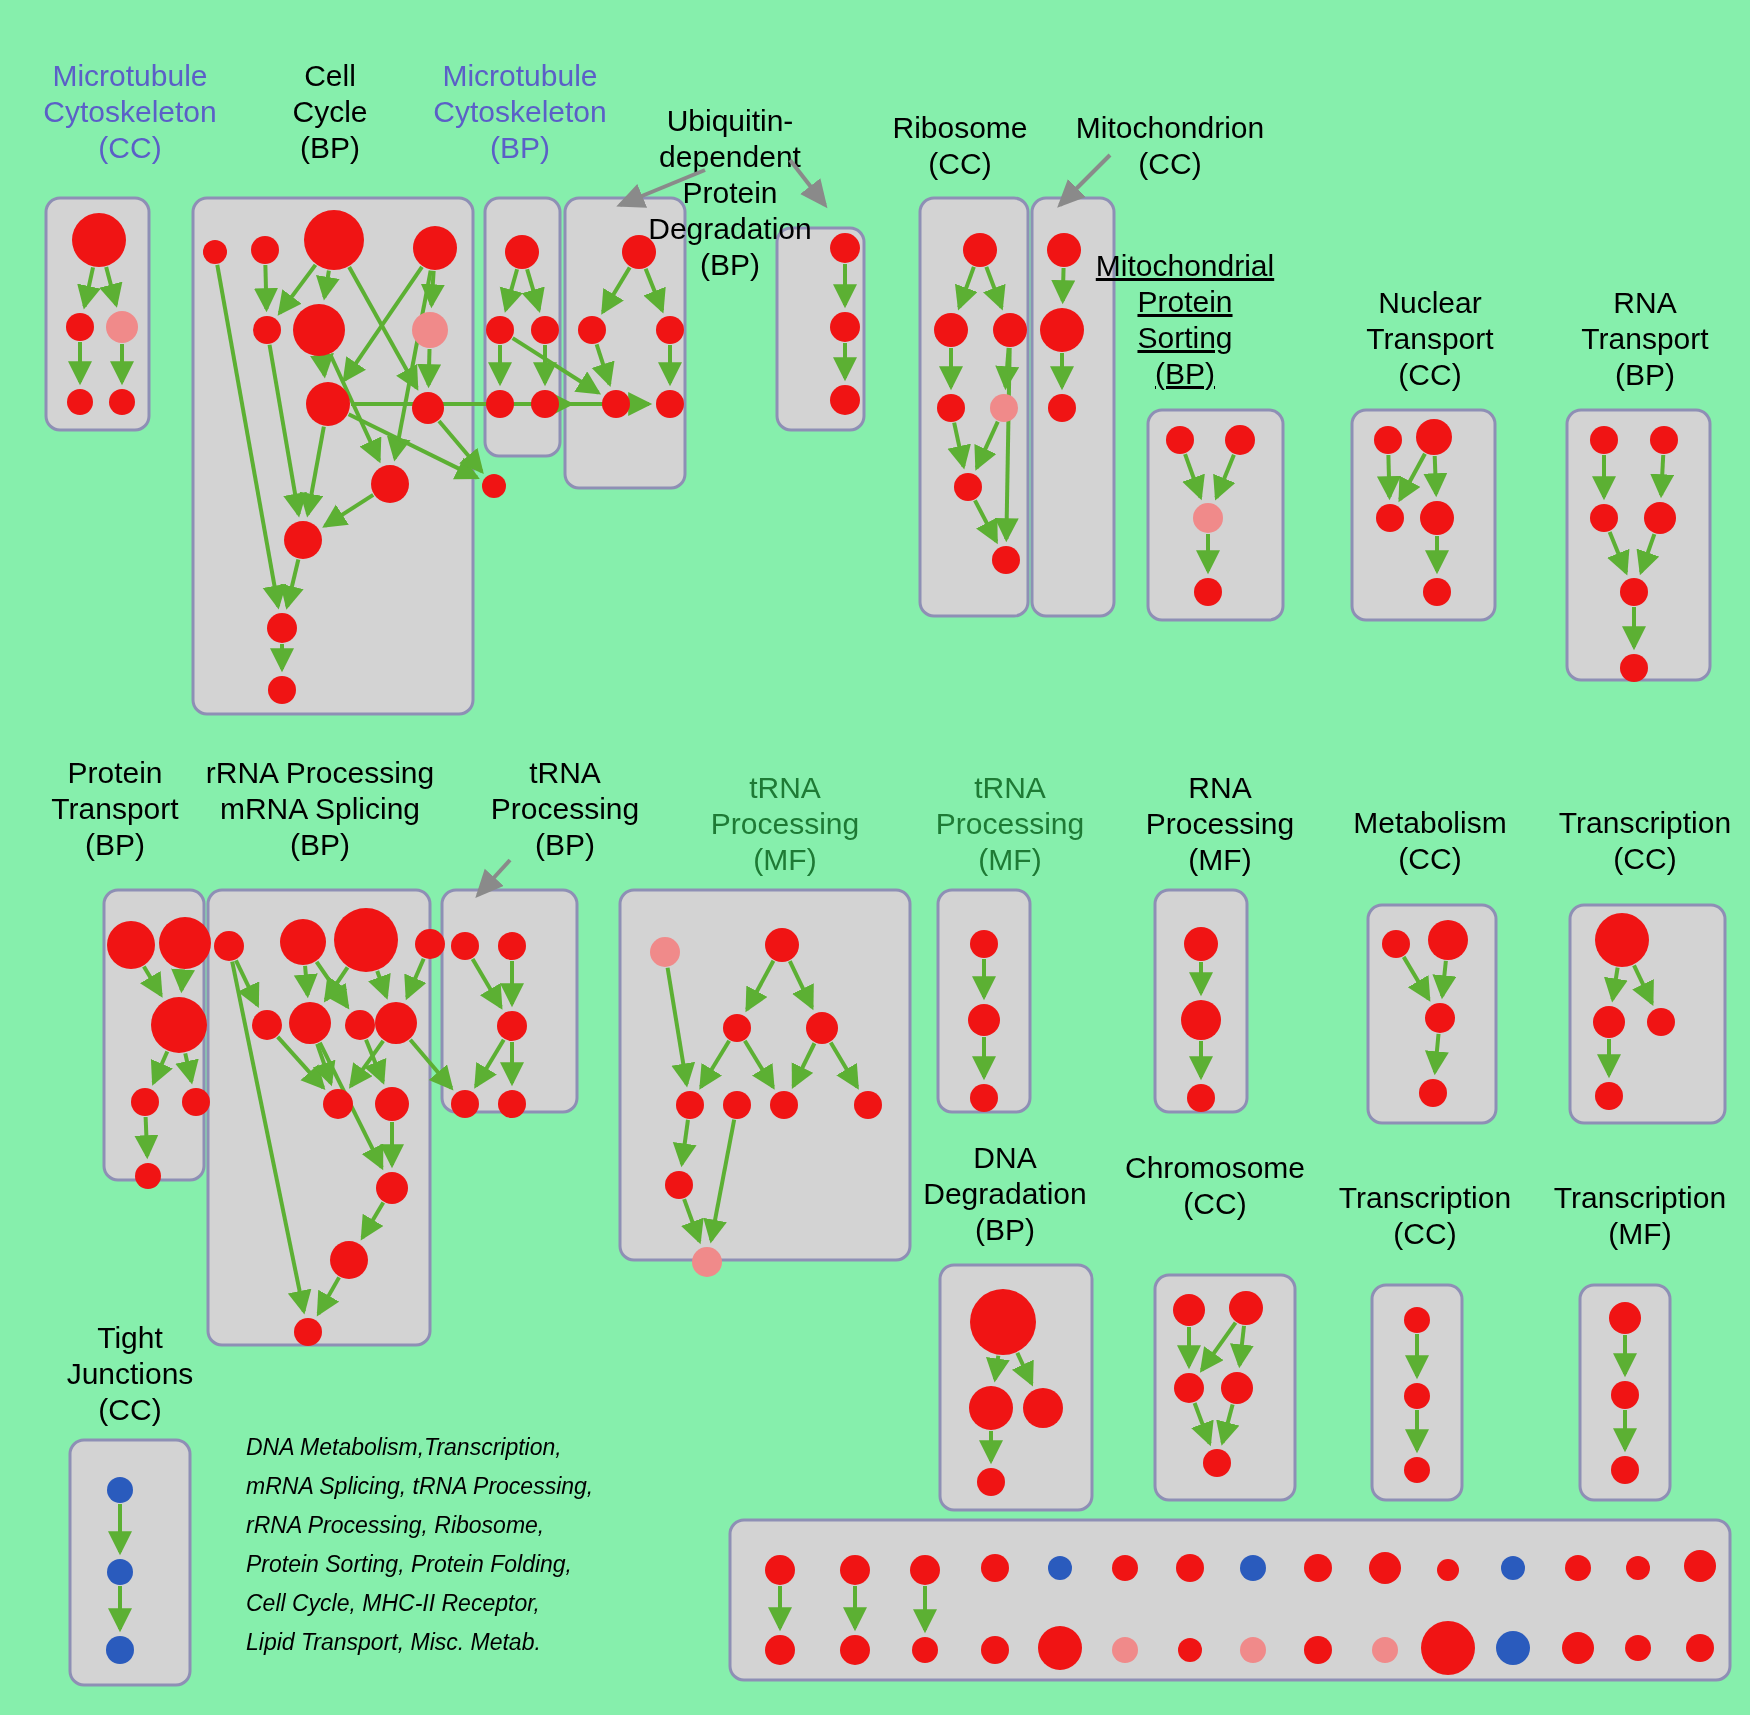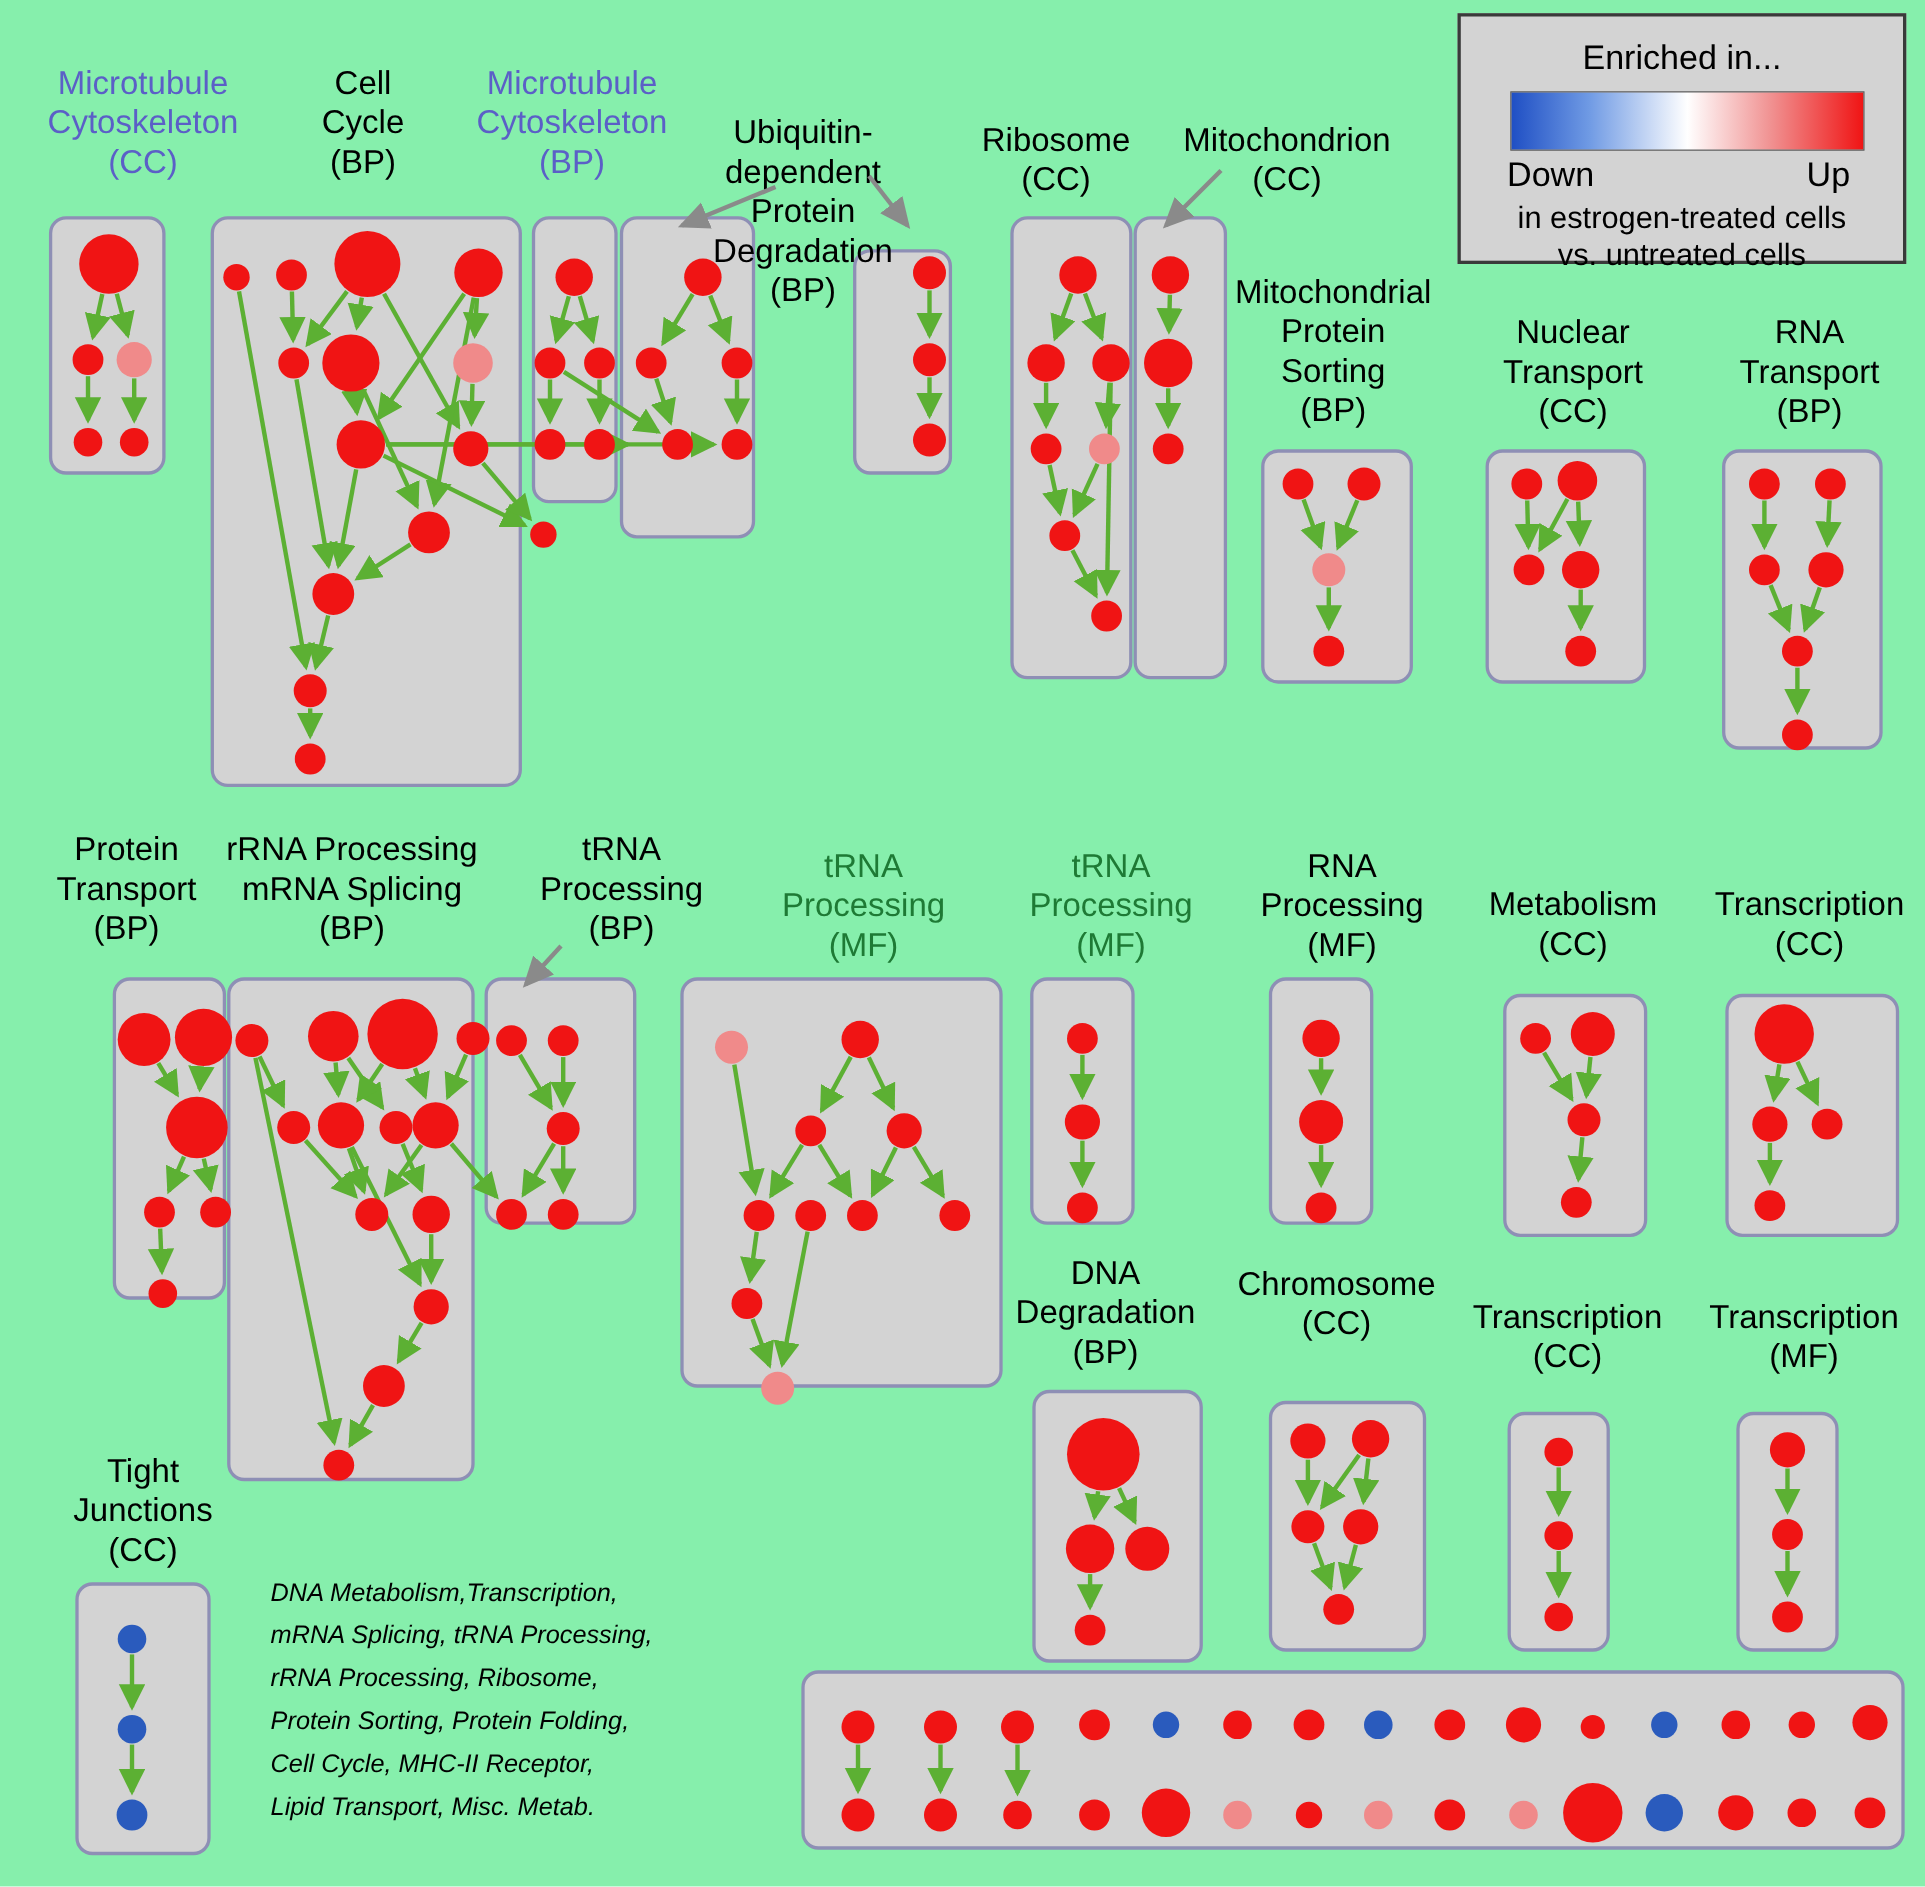--- a/index.html
+++ b/index.html
@@ -123,21 +123,21 @@
 (BP)</div>
       <div class="label" style="left: 630px; top: 58px; width: 200px; margin-top: 45px;">Ubiquitin-
 dependent
 Protein
 Degradation
 (BP)</div>
       <div class="label" style="left: 870px; top: 110px; width: 180px;">Ribosome
 (CC)</div>
       <div class="label" style="left: 1060px; top: 110px; width: 220px;">Mitochondrion
 (CC)</div>
-      <div class="label" style="left: 1107px; top: 248px; width: 210px;">Mitochondrial
+      <div class="label" style="left: 1080px; top: 248px; width: 210px; text-decoration: underline;">Mitochondrial
 Protein
 Sorting
 (BP)</div>
       <div class="label" style="left: 1330px; top: 285px; width: 200px;">Nuclear
 Transport
 (CC)</div>
       <div class="label" style="left: 1545px; top: 285px; width: 200px;">RNA
 Transport
 (BP)</div>
       <div class="label" style="left: 30px; top: 755px; width: 170px;">Protein
@@ -455,28 +455,20 @@
       <circle cx="1638" cy="1568" r="12" fill="#f01414"></circle>
       <circle cx="1638" cy="1648" r="13" fill="#f01414"></circle>
       <circle cx="1700" cy="1566" r="16" fill="#f01414"></circle>
       <circle cx="1700" cy="1648" r="14" fill="#f01414"></circle>
       <line x1="705" y1="170" x2="620" y2="205" stroke="#8a8a8a" stroke-width="4" marker-end="url(#grayhead)"></line>
       <line x1="790" y1="160" x2="825" y2="205" stroke="#8a8a8a" stroke-width="4" marker-end="url(#grayhead)"></line>
       <line x1="1110" y1="155" x2="1060" y2="205" stroke="#8a8a8a" stroke-width="4" marker-end="url(#grayhead)"></line>
       <line x1="510" y1="860" x2="478" y2="895" stroke="#8a8a8a" stroke-width="4" marker-end="url(#grayhead)"></line>
     </svg>
 
-  <div class="legend" id="legend-box" style="left:1325px; top:12px; width:408px; height:228px;">
-    <div class="legend-title" style="top:20px;">Enriched in...</div>
-    <div class="legend-bar" style="left:45px; top:68px; width:320px; height:52px;"></div>
-    <div class="legend-down" style="left:42px; top:126px;">Down</div>
-    <div class="legend-up" style="right:48px; top:126px;">Up</div>
-    <div class="legend-sub" style="top:166px;">in estrogen-treated cells
-vs. untreated cells</div>
-  </div>
 
   <div class="bigtext" id="multi-list" style="left: 246px; top: 1428px;">DNA Metabolism,Transcription,
 mRNA Splicing, tRNA Processing,
 rRNA Processing, Ribosome,
 Protein Sorting, Protein Folding,
 Cell Cycle, MHC-II Receptor,
 Lipid Transport, Misc. Metab.</div>
 
 </div>
 

